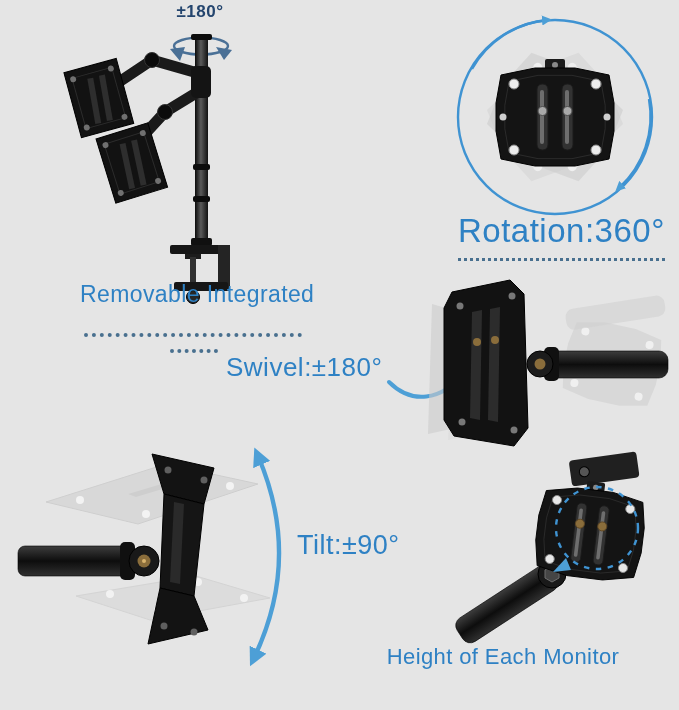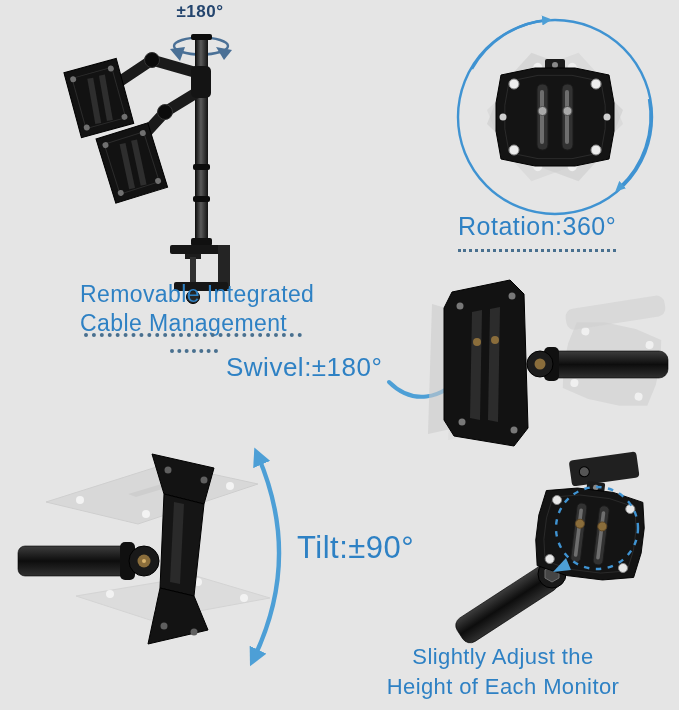--- a/index.html
+++ b/index.html
@@ -130,26 +130,25 @@
       <rect x="-18" y="-33" width="11" height="66" rx="5" fill="#323232" stroke="#1a1a1a"></rect>
       <rect x="7" y="-33" width="11" height="66" rx="5" fill="#323232" stroke="#1a1a1a"></rect>
       <rect x="-15" y="-27" width="4" height="54" rx="2" fill="#6e6e6e"></rect>
       <rect x="10" y="-27" width="4" height="54" rx="2" fill="#6e6e6e"></rect>
       <circle cx="-12.5" cy="-6" r="4.5" fill="#a9a9a9" stroke="#4d4d4d"></circle>
       <circle cx="12.5" cy="-6" r="4.5" fill="#a9a9a9" stroke="#4d4d4d"></circle>
     </g>
   </svg>
 
   <div class="abs" style="left:458px;top:212px">
-    <span class="lbl blue" style="font-size:25px;display:inline-block;padding-bottom:8px;border-bottom:3px dotted #49708F">Rotation:360°</span>
+    <span class="lbl blue" style="font-size:33px;display:inline-block;padding-bottom:8px;border-bottom:3px dotted #49708F">Rotation:360°</span>
   </div>
 
   <div class="abs blue" style="left:80px;top:280px;font-size:23px;line-height:1.28;letter-spacing:.4px">
     <div>Removable Integrated</div>
-    <div>Cable Management</div>
   </div>
   <div class="abs dotted" style="left:84px;top:333px;width:218px"></div>
   <div class="abs dotted" style="left:170px;top:349px;width:48px"></div>
 
   <div class="abs lbl blue" style="left:226px;top:352px;font-size:26px">Swivel:±180°</div>
 
   <svg class="abs" style="left:385px;top:356px" width="88" height="56" viewBox="0 0 88 56">
     <path d="M4,26 C26,48 56,46 80,16" fill="none" stroke="#4D9FD6" stroke-width="4" stroke-linecap="round" marker-end="url(#ah-blue)"></path>
   </svg>
 
@@ -211,21 +210,21 @@
       <circle cx="146" cy="178" r="3.5" fill="#5f5f5f"></circle>
         <circle cx="176" cy="184" r="3.5" fill="#5f5f5f"></circle>
       <path d="M156,54 L166,56 L162,136 L152,134 Z" fill="#2a2a2a"></path>
     </g>
   </svg>
 
   <svg class="abs" style="left:226px;top:444px" width="80" height="228" viewBox="0 0 80 228">
     <path d="M32,12 Q76,114 28,214" fill="none" stroke="#4D9FD6" stroke-width="4.4" stroke-linecap="round" marker-start="url(#ah-blue)" marker-end="url(#ah-blue)"></path>
   </svg>
 
-  <div class="abs lbl blue" style="left:297px;top:530px;font-size:31px">Tilt:±90°</div>
+  <div class="abs lbl blue" style="left:297px;top:530px;font-size:27px">Tilt:±90°</div>
 
   <svg class="abs" style="left:452px;top:442px" width="218" height="202" viewBox="0 0 218 202">
     <g transform="translate(152,26) rotate(-8)">
       <rect x="-34" y="-12" width="68" height="26" rx="4" fill="#202020"></rect>
       <circle cx="-20" cy="1" r="5" fill="#555" stroke="#000"></circle>
     </g>
     <g transform="translate(18,186) rotate(-33)">
       <rect x="-12" y="-14" width="112" height="28" rx="9" fill="url(#grad-arm)" stroke="#000" stroke-width="0.6"></rect>
     </g>
     <circle cx="100" cy="132" r="14" fill="#191919" stroke="#000"></circle>
@@ -246,17 +245,16 @@
       <rect x="-15" y="-27" width="4" height="54" rx="2" fill="#6e6e6e"></rect>
       <rect x="10" y="-27" width="4" height="54" rx="2" fill="#6e6e6e"></rect>
       <circle cx="-12.5" cy="-10" r="5" fill="#8A6D3B" stroke="#5e4622"></circle>
       <circle cx="12.5" cy="-10" r="5" fill="#8A6D3B" stroke="#5e4622"></circle>
     </g>
     <circle cx="145" cy="86" r="41" fill="none" stroke="#3F93D2" stroke-width="2.4" stroke-dasharray="5.5 6.5"></circle>
     <polygon points="101,130 114,116 119,128" fill="#4D9FD6"></polygon>
   </svg>
 
   <div class="abs blue" style="left:336px;top:642px;width:334px;text-align:center;font-size:22px;line-height:1.35;letter-spacing:.4px">
-    <div>Slightly Adjust the</div>
     <div>Height of Each Monitor</div>
   </div>
 
 </div>
 
 </body></html>

